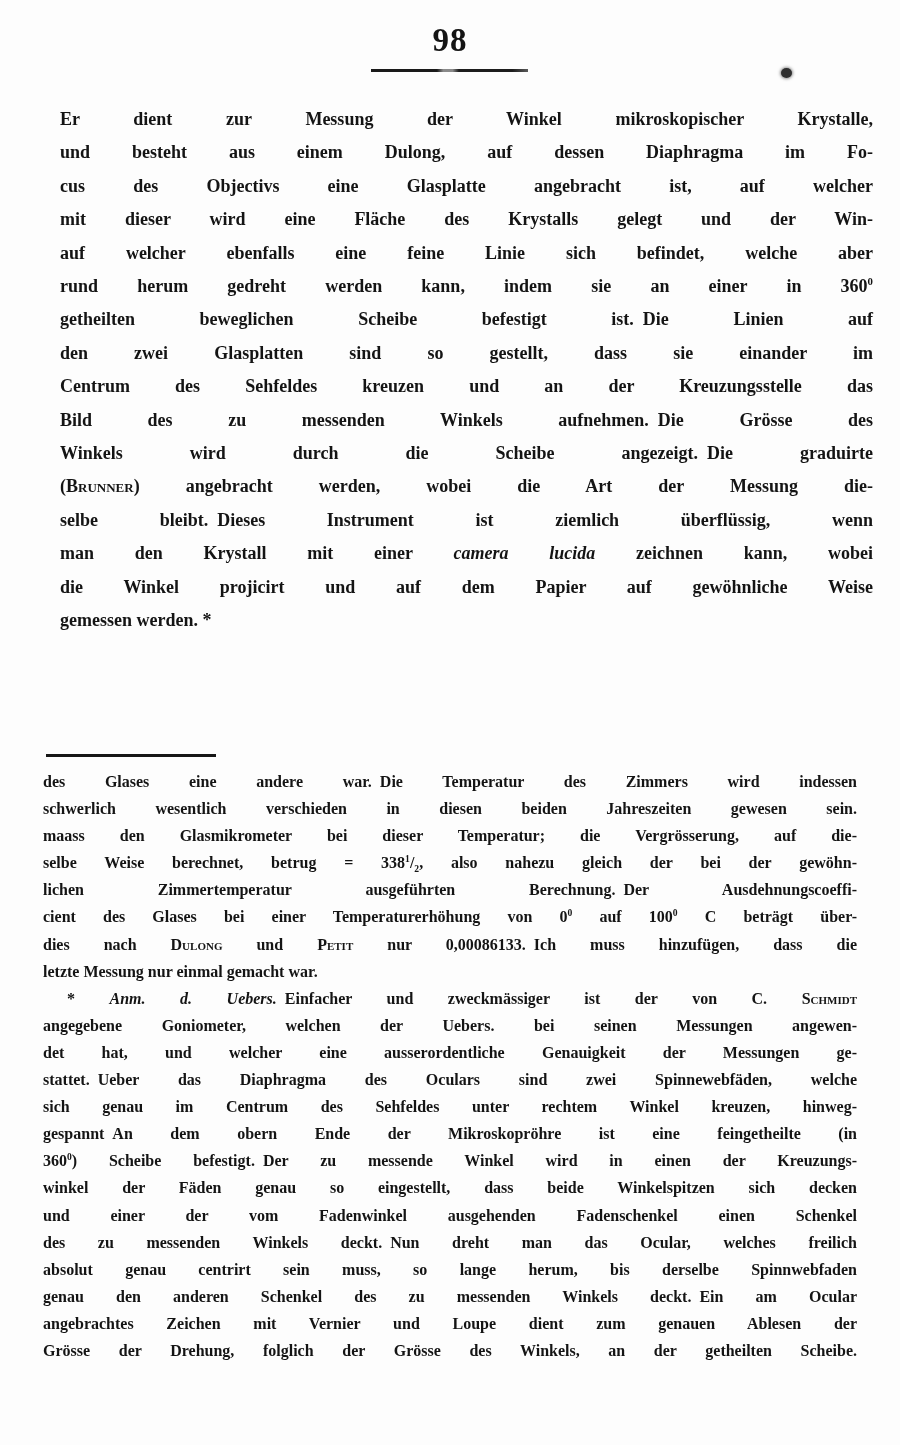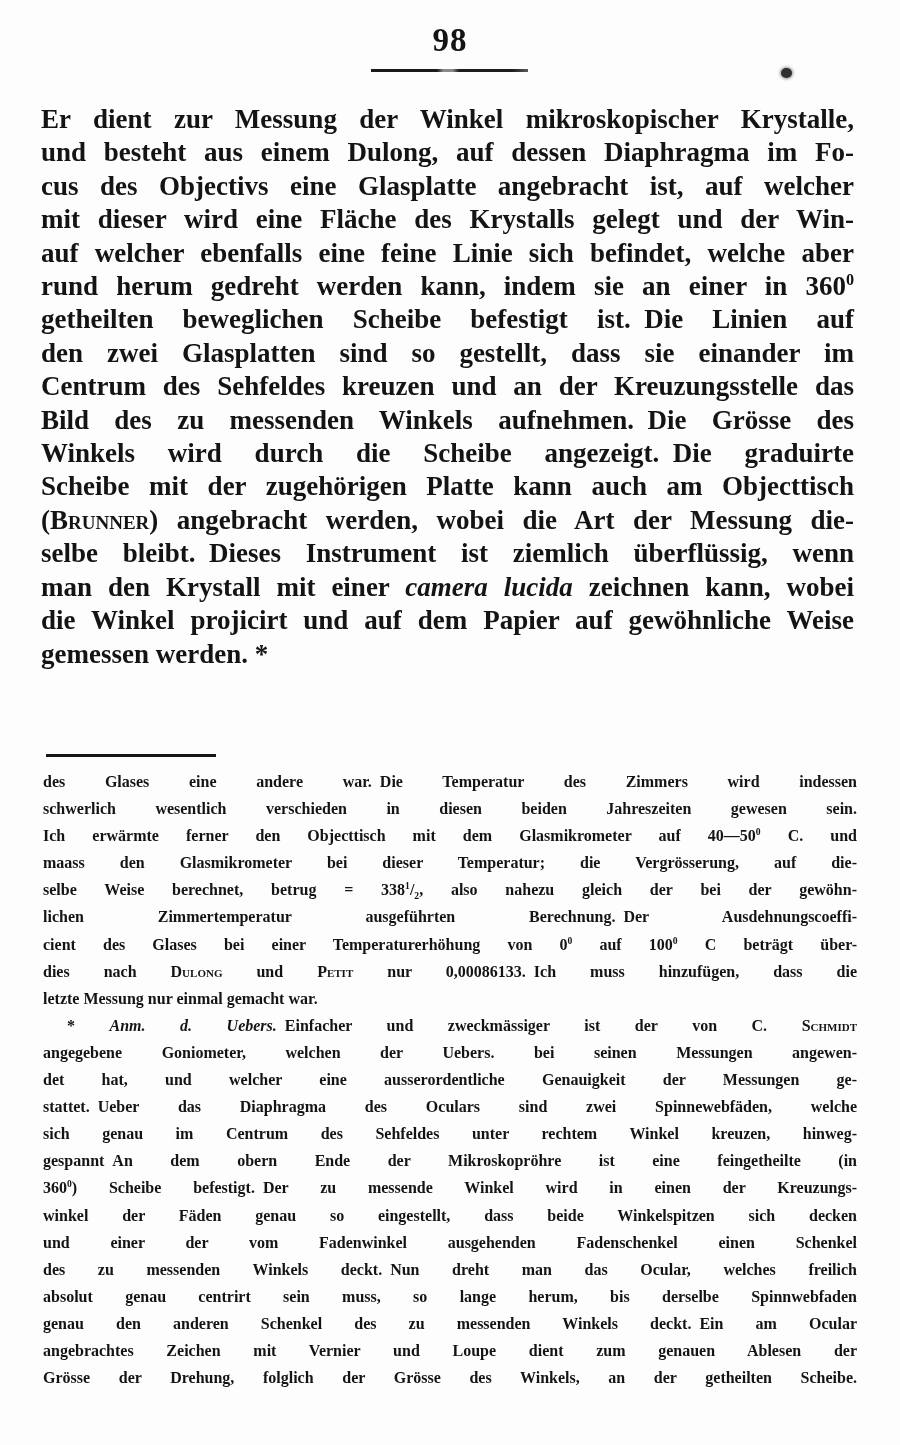--- a/index.html
+++ b/index.html
@@ -40,23 +40,23 @@
     left: 781px;
     width: 11px;
     height: 10px;
     background: #2f2f2f;
     border-radius: 50%;
     box-shadow: 0 0 3px 1px rgba(55,55,55,0.55);
   }
   .main-text {
     position: absolute;
     top: 103px;
-    left: 41px;
+    left: 60px;
     width: 813px;
-    font-size: 27px;
+    font-size: 18px;
     line-height: 33.4px;
   }
   .footnote-rule {
     position: absolute;
     top: 754px;
     left: 46px;
     width: 170px;
     height: 3px;
     background: #161616;
   }
@@ -88,32 +88,30 @@
       <div class="tline"><span>und besteht aus einem Dulong, auf dessen Diaphragma im Fo-</span></div>
       <div class="tline"><span>cus des Objectivs eine Glasplatte angebracht ist, auf welcher</span></div>
       <div class="tline"><span>mit dieser wird eine Fläche des Krystalls gelegt und der Win-</span></div>
       <div class="tline"><span>auf welcher ebenfalls eine feine Linie sich befindet, welche aber</span></div>
       <div class="tline"><span>rund herum gedreht werden kann, indem sie an einer in 360</span><span class="seg-sup">0</span></div>
       <div class="tline"><span>getheilten beweglichen Scheibe befestigt ist. Die Linien auf</span></div>
       <div class="tline"><span>den zwei Glasplatten sind so gestellt, dass sie einander im</span></div>
       <div class="tline"><span>Centrum des Sehfeldes kreuzen und an der Kreuzungsstelle das</span></div>
       <div class="tline"><span>Bild des zu messenden Winkels aufnehmen. Die Grösse des</span></div>
       <div class="tline"><span>Winkels wird durch die Scheibe angezeigt. Die graduirte</span></div>
-      <div class="tline"><span>Scheibe mit der zugehörigen Platte kann auch am Objecttisch</span></div>
       <div class="tline"><span>(</span><span class="seg-sc">Brunner</span><span>) angebracht werden, wobei die Art der Messung die-</span></div>
       <div class="tline"><span>selbe bleibt. Dieses Instrument ist ziemlich überflüssig, wenn</span></div>
       <div class="tline"><span>man den Krystall mit einer </span><span class="seg-i">camera lucida</span><span> zeichnen kann, wobei</span></div>
       <div class="tline"><span>die Winkel projicirt und auf dem Papier auf gewöhnliche Weise</span></div>
       <div class="tline tline-end"><span>gemessen werden. *</span></div>
     </div>
   <div class="footnote-rule"></div>
   <div class="footnote-text">
       <div class="tline"><span>des Glases eine andere war. Die Temperatur des Zimmers wird indessen</span></div>
       <div class="tline"><span>schwerlich wesentlich verschieden in diesen beiden Jahreszeiten gewesen sein.</span></div>
-      <div class="tline"><span>Ich erwärmte ferner den Objecttisch mit dem Glasmikrometer auf 40—50</span><span class="seg-sup">0</span><span> C. und</span></div>
       <div class="tline"><span>maass den Glasmikrometer bei dieser Temperatur; die Vergrösserung, auf die-</span></div>
       <div class="tline"><span>selbe Weise berechnet, betrug = 338</span><span class="seg-sup">1</span><span>/</span><span class="seg-sub">2</span><span>, also nahezu gleich der bei der gewöhn-</span></div>
       <div class="tline"><span>lichen Zimmertemperatur ausgeführten Berechnung. Der Ausdehnungscoeffi-</span></div>
       <div class="tline"><span>cient des Glases bei einer Temperaturerhöhung von 0</span><span class="seg-sup">0</span><span> auf 100</span><span class="seg-sup">0</span><span> C beträgt über-</span></div>
       <div class="tline"><span>dies nach </span><span class="seg-sc">Dulong</span><span> und </span><span class="seg-sc">Petit</span><span> nur 0,00086133. Ich muss hinzufügen, dass die</span></div>
       <div class="tline tline-end"><span>letzte Messung nur einmal gemacht war.</span></div>
       <div class="tline tline-indent"><span>* </span><span class="seg-i">Anm. d. Uebers.</span><span> Einfacher und zweckmässiger ist der von C. </span><span class="seg-sc">Schmidt</span></div>
       <div class="tline"><span>angegebene Goniometer, welchen der Uebers. bei seinen Messungen angewen-</span></div>
       <div class="tline"><span>det hat, und welcher eine ausserordentliche Genauigkeit der Messungen ge-</span></div>
       <div class="tline"><span>stattet. Ueber das Diaphragma des Oculars sind zwei Spinnewebfäden, welche</span></div>

